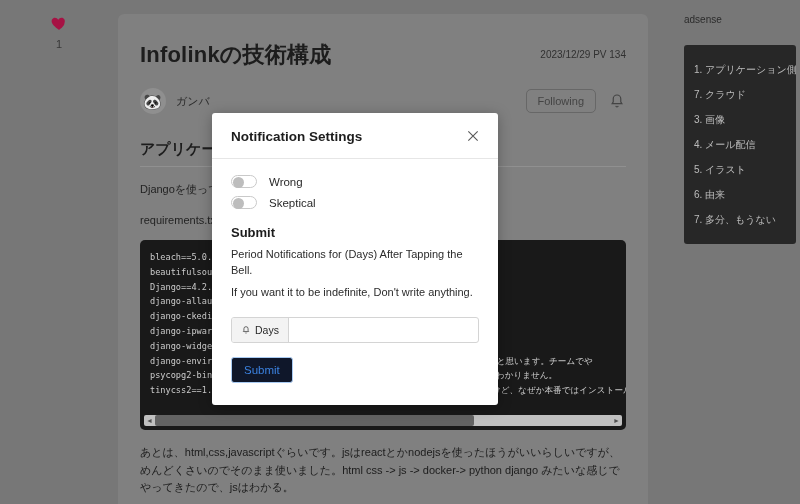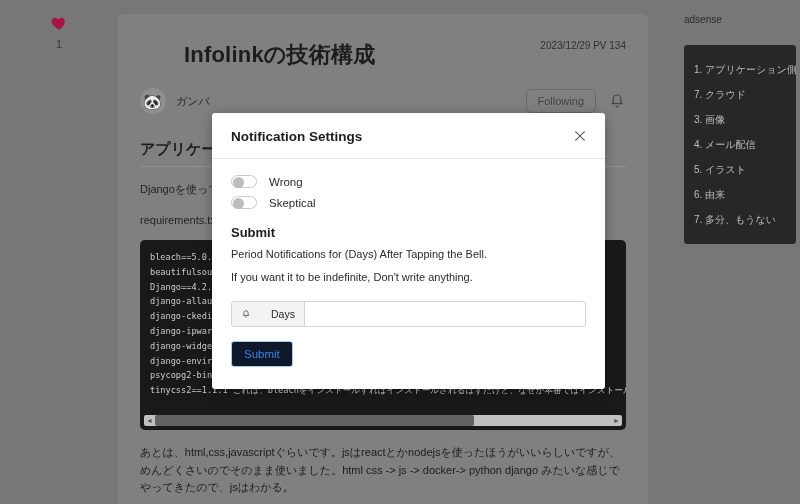--- a/index.html
+++ b/index.html
@@ -22,21 +22,21 @@
   .heart-icon { width: 18px; height: 18px; display: block; }
   .like-count { font-size: 11px; color: #3c3c3c; }
 
   
   .article-card {
     position: absolute; left: 118px; top: 14px; width: 530px; height: 490px;
     background: #8a8a8a; border-radius: 6px 6px 0 0;
     padding: 26px 22px 0 22px;
     overflow: hidden;
   }
-  .art-title-row { display: flex; align-items: flex-start; justify-content: space-between; margin-left: 44px; }
+  .art-title-row { display: flex; align-items: center; justify-content: space-between; }
   .art-title { font-size: 22px; font-weight: 700; color: #202020; letter-spacing: .2px; }
   .art-meta { font-size: 10px; color: #353535; white-space: nowrap; padding-bottom: 2px; }
 
   .author-row { display: flex; align-items: center; margin-top: 18px; }
   .avatar {
     width: 26px; height: 26px; border-radius: 50%;
     background: #9a9a9a; display: flex; align-items: center; justify-content: center;
     font-size: 15px; line-height: 1;
   }
   .author-name { font-size: 11px; color: #2e2e2e; margin-left: 10px; }
@@ -86,21 +86,21 @@
     margin-top: 20px; margin-left: 8px; width: 112px;
     background: #2b2b2b; border-radius: 3px; padding: 12px 0;
   }
   .toc-item { font-size: 10px; color: #c9c9c9; padding: 5.5px 10px; white-space: nowrap; }
 
   
   #scrim { position: absolute; inset: 0; background: rgba(0,0,0,0.07); }
 
   
   #modal {
-    position: absolute; left: 212px; top: 113px; width: 393px;
+    position: absolute; left: 212px; top: 113px; width: 286px;
     background: #fff; border-radius: 3px;
     box-shadow: 0 2px 14px rgba(0,0,0,.28);
     overflow: hidden;
   }
   .modal-head {
     display: flex; align-items: center; justify-content: space-between;
     padding: 15px 17px 14px 19px; border-bottom: 1px solid #e6e6e6;
   }
   .modal-title { font-size: 13.5px; font-weight: 700; color: #1c1c1c; }
   .modal-close { width: 16px; height: 16px; cursor: pointer; }
@@ -118,21 +118,21 @@
   .switch-label { font-size: 11.5px; color: #2a2a2a; margin-left: 12px; }
 
   .period-h { font-size: 13px; font-weight: 700; color: #1c1c1c; margin-top: 16px; }
   .period-line { font-size: 11px; color: #2b2b2b; margin-top: 7px; line-height: 1.42; }
 
   .days-field {
     display: flex; margin-top: 16px; height: 26px;
     border: 1px solid #d4d4d4; border-radius: 3px; overflow: hidden;
   }
   .days-addon {
-    display: flex; align-items: center; gap: 20px;
+    display: flex; align-items: center; gap: 4px;
     background: #f3f3f3; border-right: 1px solid #d4d4d4;
     padding: 0 9px; font-size: 10.5px; color: #2a2a2a; white-space: nowrap;
   }
   .days-input {
     flex: 1; border: 0; outline: none; padding: 0 9px;
     font-size: 10.5px; font-family: "Liberation Sans", sans-serif; color: #222;
     background: #fff;
   }
   .days-input::placeholder { color: #a5a5a5; }
 

